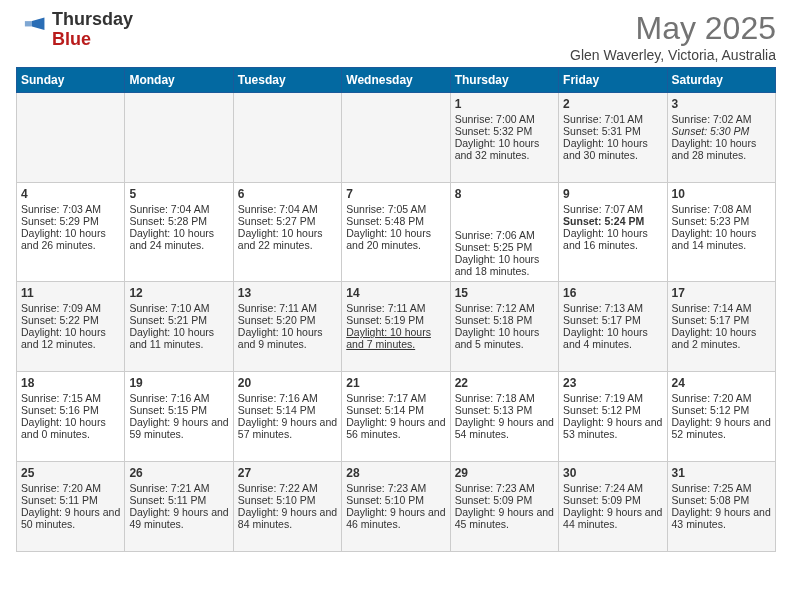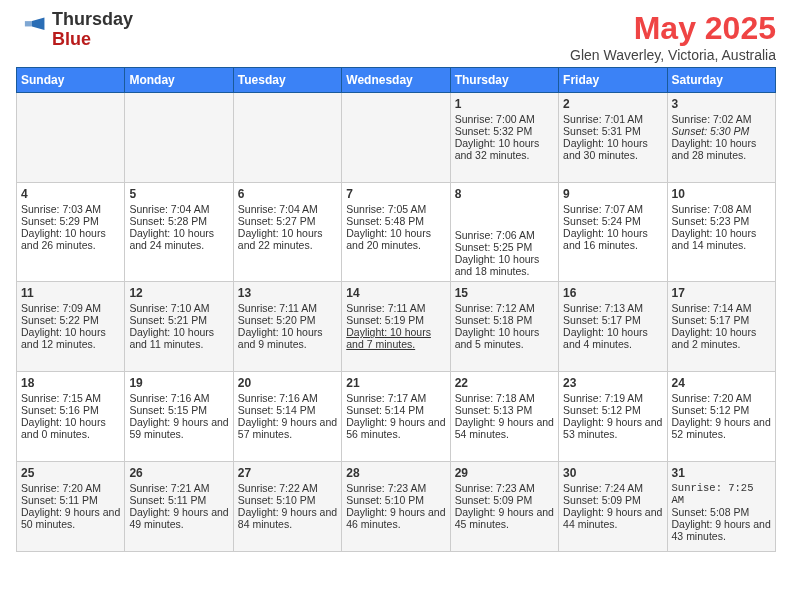--- a/index.html
+++ b/index.html
@@ -38,34 +38,34 @@
     }
     .logo-icon {
       width: 32px;
       height: 32px;
     }
     .title-area {
       text-align: right;
     }
     .main-title {
       font-size: 32px;
-      font-weight: bold;
-      color: #ef4444;
+      font-weight: normal;
+      color: #737373;
     }
     .sub-title {
       font-size: 14px;
       color: #444;
     }
     table {
       width: 100%;
       border-collapse: collapse;
       table-layout: fixed;
     }
     thead th {
-      background-color: #3b82f6;
+      background-color: #0369a1;
       color: #fff;
       font-size: 12px;
       font-weight: bold;
       padding: 5px 4px;
       text-align: left;
       border: 1px solid #1a5a9a;
     }
     tbody td {
       border: 1px solid #ccc;
       vertical-align: top;
@@ -174,21 +174,21 @@
         </td>
         <td>
           <span class="day-number">8</span>
           <span style="display: block; margin-top: 28px;">Sunrise: 7:06 AM</span>
           <span style="display: block;">Sunset: 5:25 PM</span>
           <span style="display: block;">Daylight: 10 hours and 18 minutes.</span>
         </td>
         <td>
           <span class="day-number">9</span>
           <span style="display: block;">Sunrise: 7:07 AM</span>
-          <span style="display: block;">Sunset: 5:24 PM</span>
+          <span style="display: block; font-weight: bold;">Sunset: 5:24 PM</span>
           <span style="display: block;">Daylight: 10 hours and 16 minutes.</span>
         </td>
         <td>
           <span class="day-number">10</span>
           <span style="display: block;">Sunrise: 7:08 AM</span>
           <span style="display: block;">Sunset: 5:23 PM</span>
           <span style="display: block;">Daylight: 10 hours and 14 minutes.</span>
         </td>
       </tr>
       <tr>
@@ -311,19 +311,19 @@
           <span style="display: block;">Daylight: 9 hours and 45 minutes.</span>
         </td>
         <td>
           <span class="day-number">30</span>
           <span style="display: block;">Sunrise: 7:24 AM</span>
           <span style="display: block;">Sunset: 5:09 PM</span>
           <span style="display: block;">Daylight: 9 hours and 44 minutes.</span>
         </td>
         <td>
           <span class="day-number">31</span>
-          <span style="display: block; font-family: Liberation Mono, monospace;">Sunrise: 7:25 AM</span>
+          <span style="display: block;">Sunrise: 7:25 AM</span>
           <span style="display: block;">Sunset: 5:08 PM</span>
           <span style="display: block;">Daylight: 9 hours and 43 minutes.</span>
         </td>
       </tr>
     </tbody>
 </table>
 
 </body></html>

